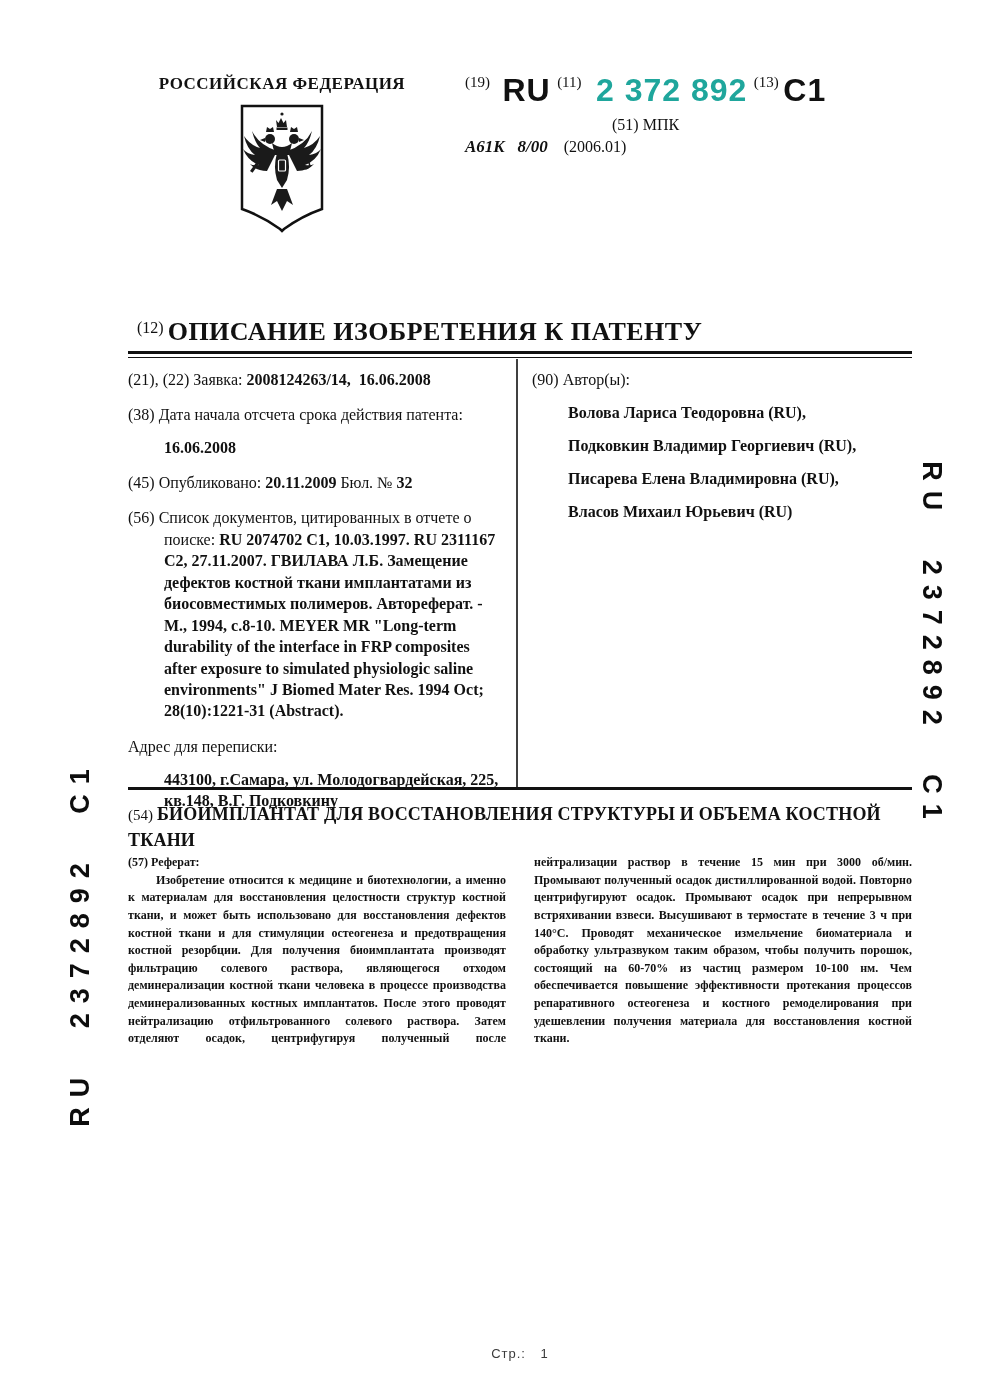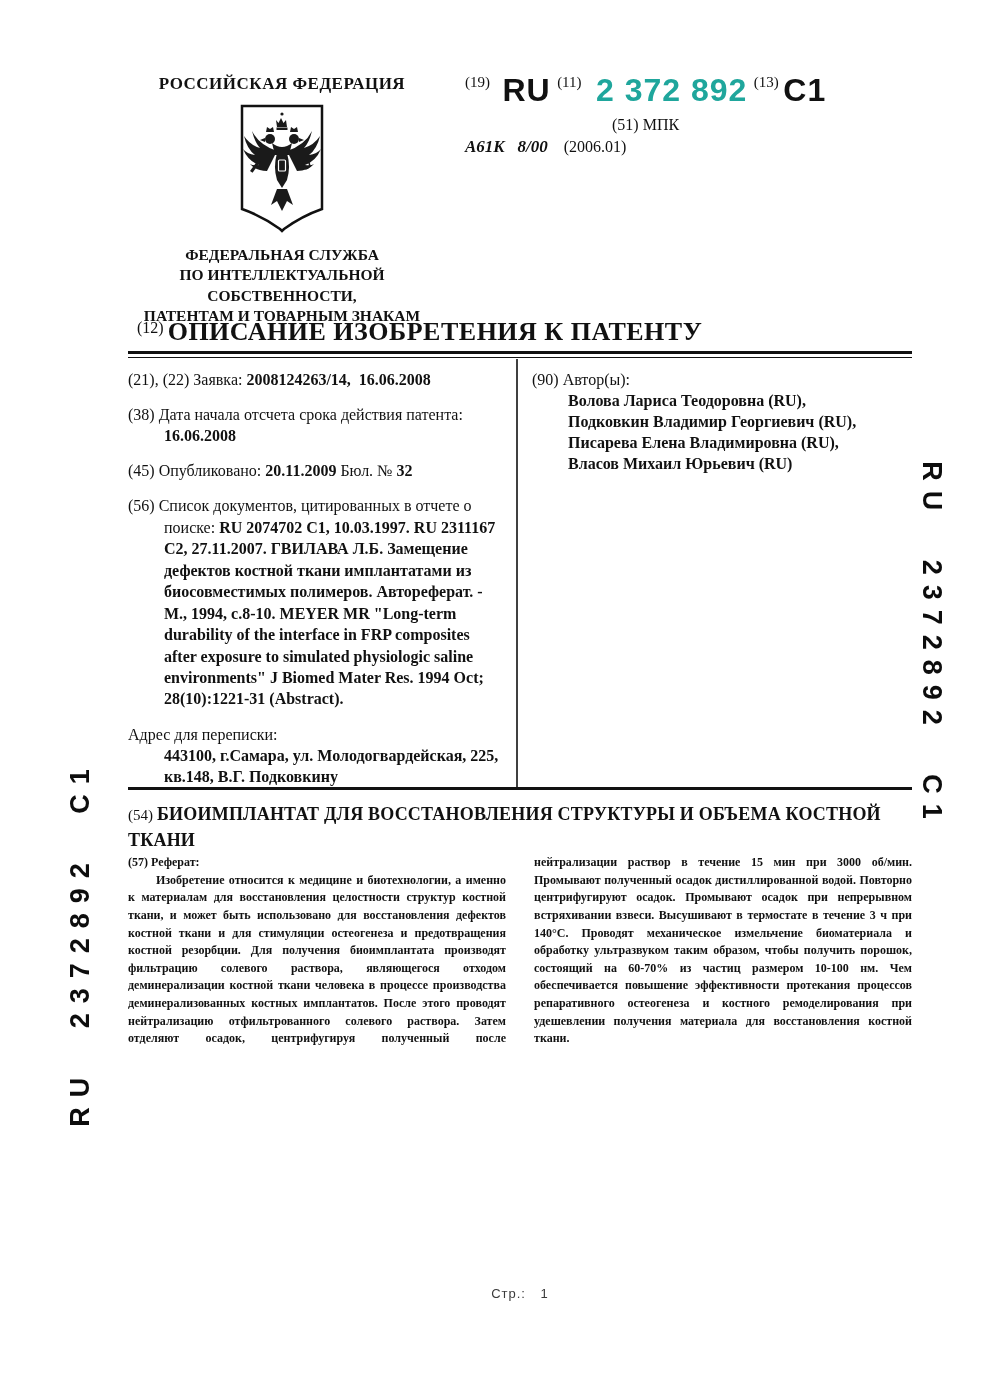--- a/index.html
+++ b/index.html
@@ -63,41 +63,41 @@
   
   .biblio {
     position: absolute; left: 0; top: 359px; width: 784px; height: 431px;
     display: flex; border-bottom: 3px solid #111;
     font-size: 16px; line-height: 1.32;
   }
   .bib-left  { width: 390px; padding: 10px 14px 0 0; border-right: 2px solid #404040; }
   .bib-right { flex: 1; padding: 10px 0 0 14px; }
   .bib-row { margin-bottom: 14px; }
   .hang { padding-left: 36px; text-indent: -36px; line-height: 1.34; }
-  .ind { margin-left: 36px; }
+  .ind { margin-left: 36px; margin-top: 12px; }
   .b { font-weight: bold; }
   .pre { white-space: pre; }
 
   
   .invention { position: absolute; left: 0; top: 801px; width: 784px; line-height: 1.45; }
   .invention .code { font-size: 15px; }
   .invention .t54 { font-size: 18px; font-weight: bold; letter-spacing: 0.2px; }
 
   
   .abstract {
     position: absolute; left: 0; top: 854px; width: 784px;
     display: flex; gap: 28px; font-size: 12px; line-height: 1.47; font-weight: bold;
   }
   .abstract .col { width: 378px; }
   .abs-label { margin-bottom: 0; }
   .abs-p1 { text-align: justify; text-align-last: justify; text-indent: 28px; }
   .abs-p2 { text-align: justify; }
 
   .footer {
-    position: absolute; left: 128px; top: 1286px; width: 784px; text-align: center;
+    position: absolute; left: 128px; top: 1346px; width: 784px; text-align: center;
     font-family: "Liberation Sans", sans-serif; font-size: 13px; color: #3a3a3a;
     letter-spacing: 1px;
   }
   .footer .num { margin-left: 10px; }
 </style>
 </head>
 <body>
 
 <div class="page">
 
@@ -125,25 +125,20 @@
             <path d="M38,48 Q20,42 13,28 q3,12 8,17 q-10,-3 -16,-12 q3,13 11,19 q-8,-1 -12,-6 q5,12 16,16 q-6,1 -9,-1 q6,7 17,7 z"></path>
             <path d="M48,48 Q66,42 73,28 q-3,12 -8,17 q10,-3 16,-12 q-3,13 -11,19 q8,-1 12,-6 q-5,12 -16,16 q6,1 9,-1 q-6,7 -17,7 z"></path>
             <path d="M38,50 h10 q4,14 0,27 l-5,8 -5,-8 q-4,-13 0,-27 z"></path>
             <path d="M38,86 l-6,16 6,-4 5,10 5,-10 6,4 -6,-16 z"></path>
             <path d="M19,57 l-8,11 2.5,1.8 8,-11 z"></path>
           </g>
           <circle cx="67" cy="62" r="3.6" fill="none" stroke="#1a1a1a" stroke-width="1.6"></circle>
           <rect x="39.5" y="57" width="7" height="11" rx="1" fill="none" stroke="#fff" stroke-width="1.2"></rect>
         </svg>
       </div>
-      <div class="agency">
-        <div>ФЕДЕРАЛЬНАЯ СЛУЖБА</div>
-        <div>ПО ИНТЕЛЛЕКТУАЛЬНОЙ СОБСТВЕННОСТИ,</div>
-        <div>ПАТЕНТАМ И ТОВАРНЫМ ЗНАКАМ</div>
-      </div>
     </div>
 
     <div class="header-right">
       <div class="pub-line">
         <span class="sup">(19)</span>
         <span class="big ru">RU</span>
         <span class="sup">(11)</span>
         <span class="big teal">2 372 892</span>
         <span class="sup">(13)</span>
         <span class="big">C1</span>

